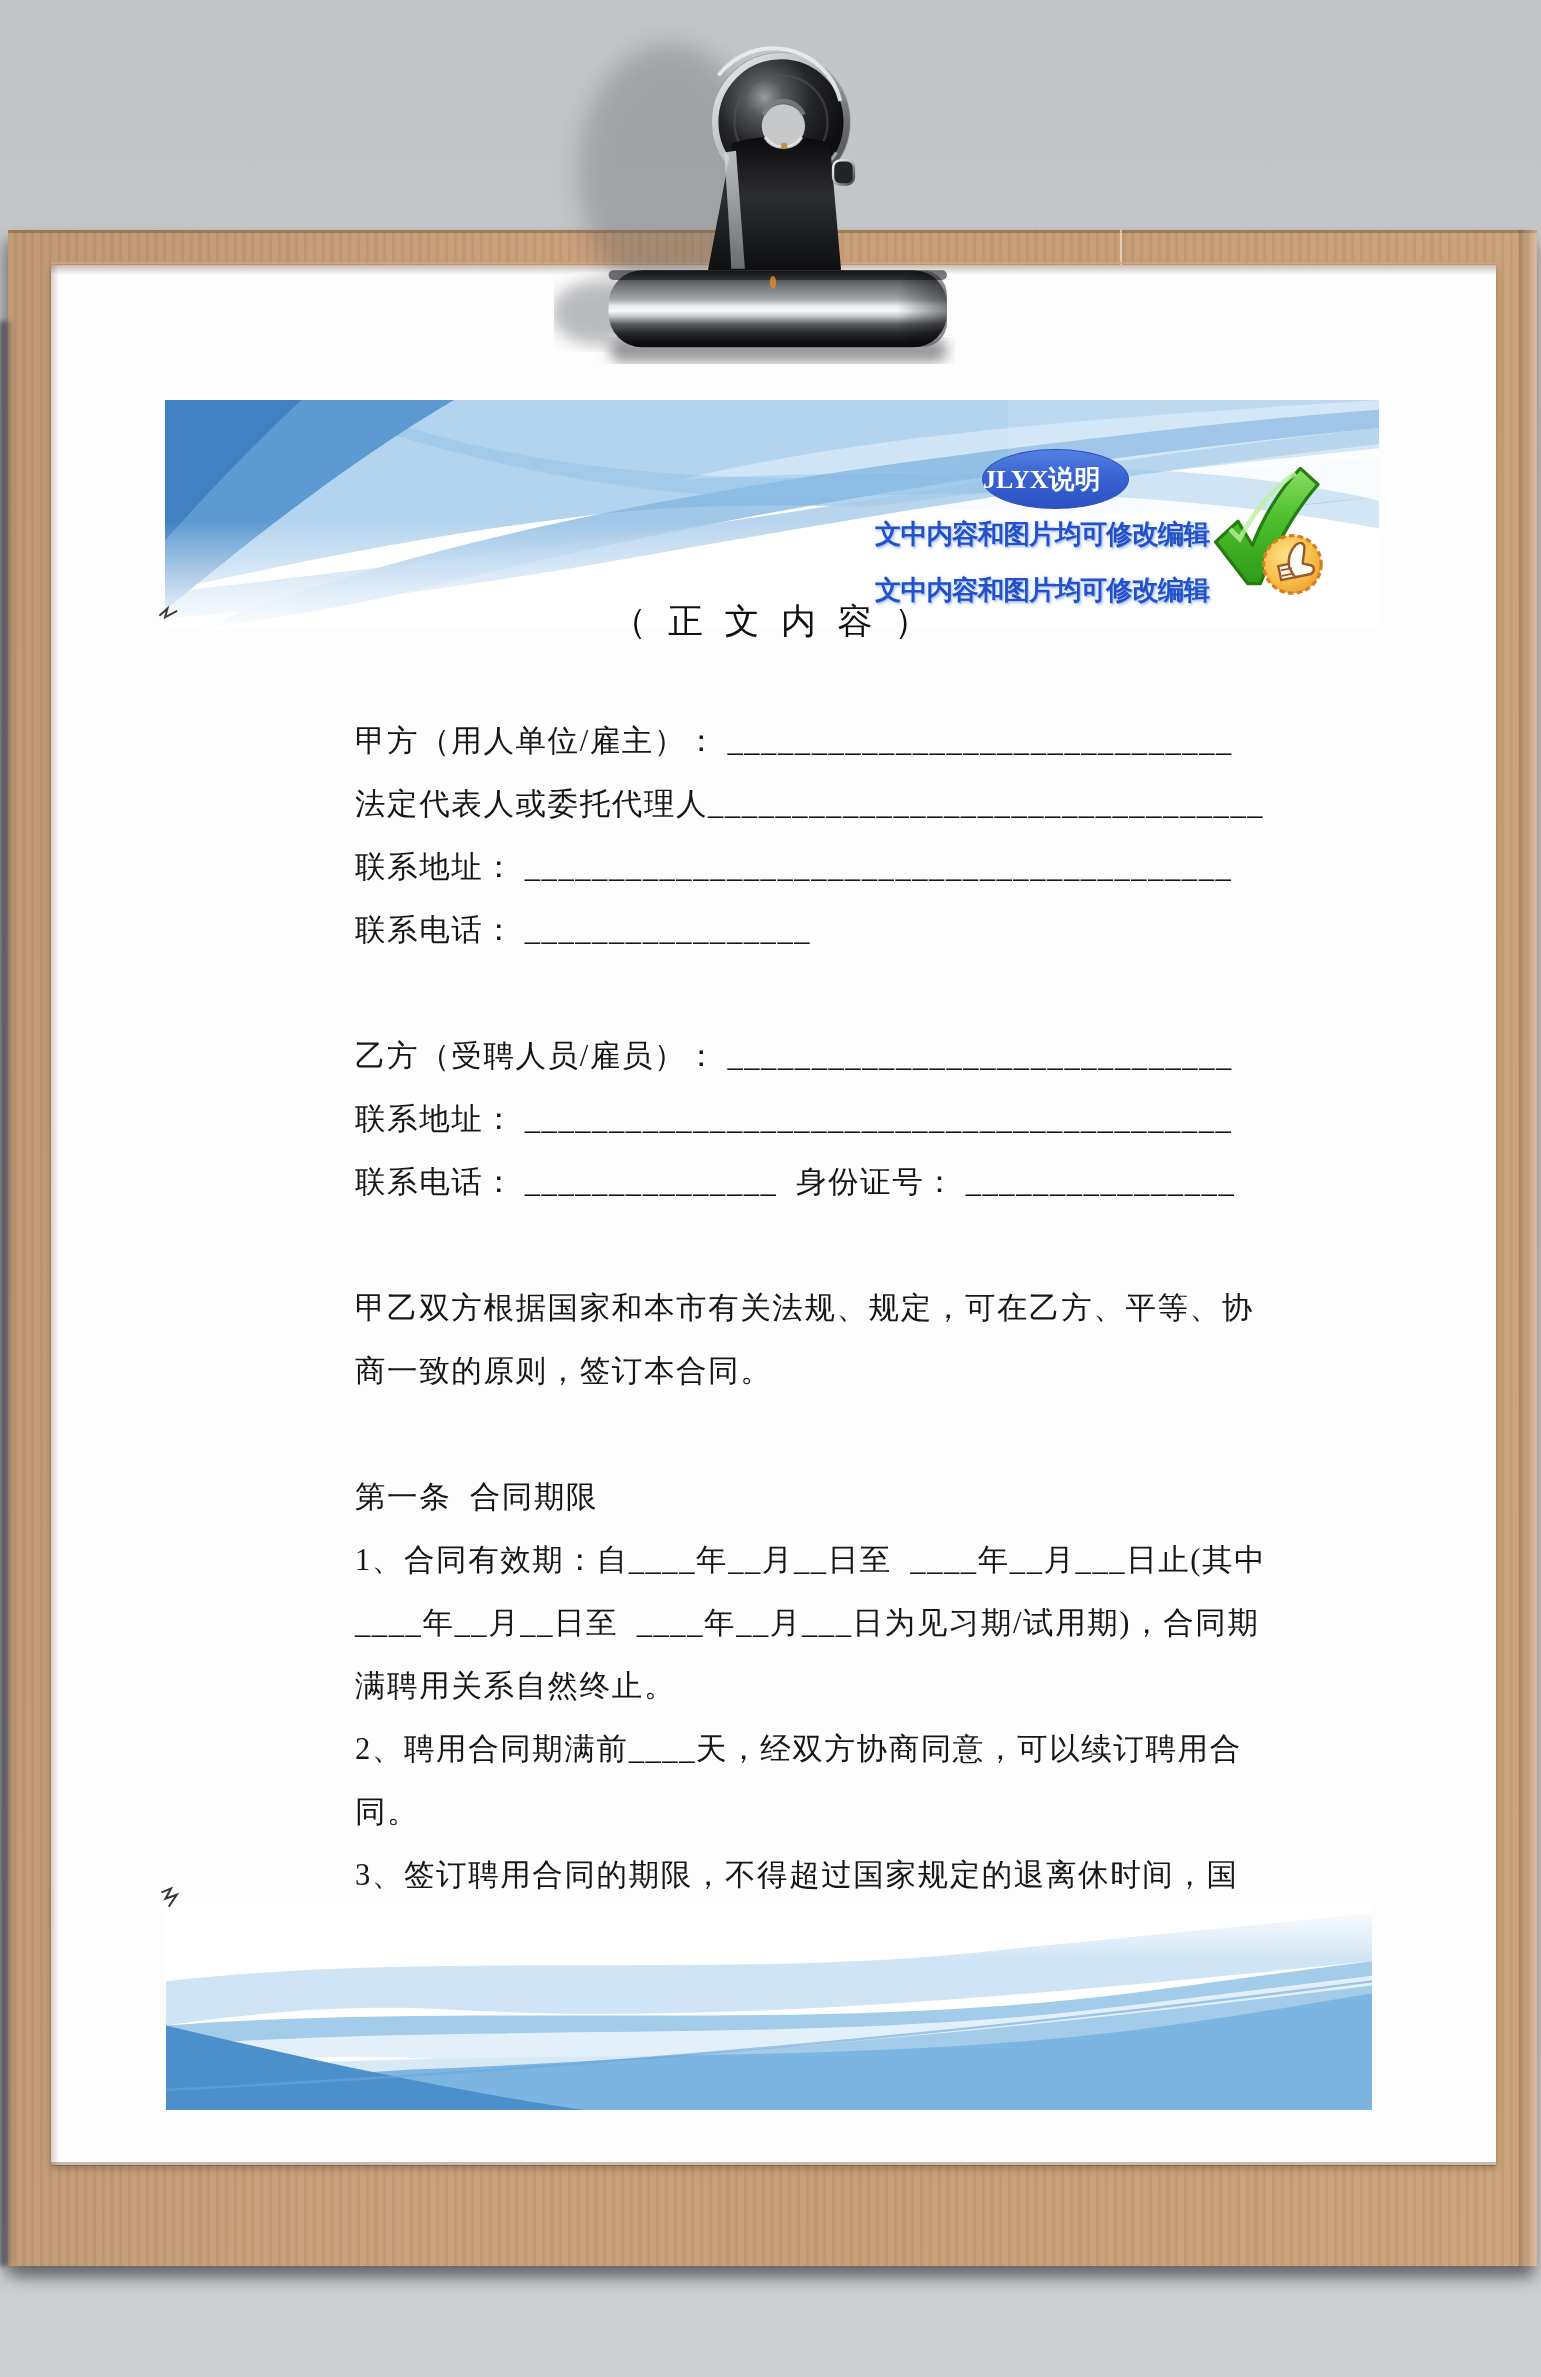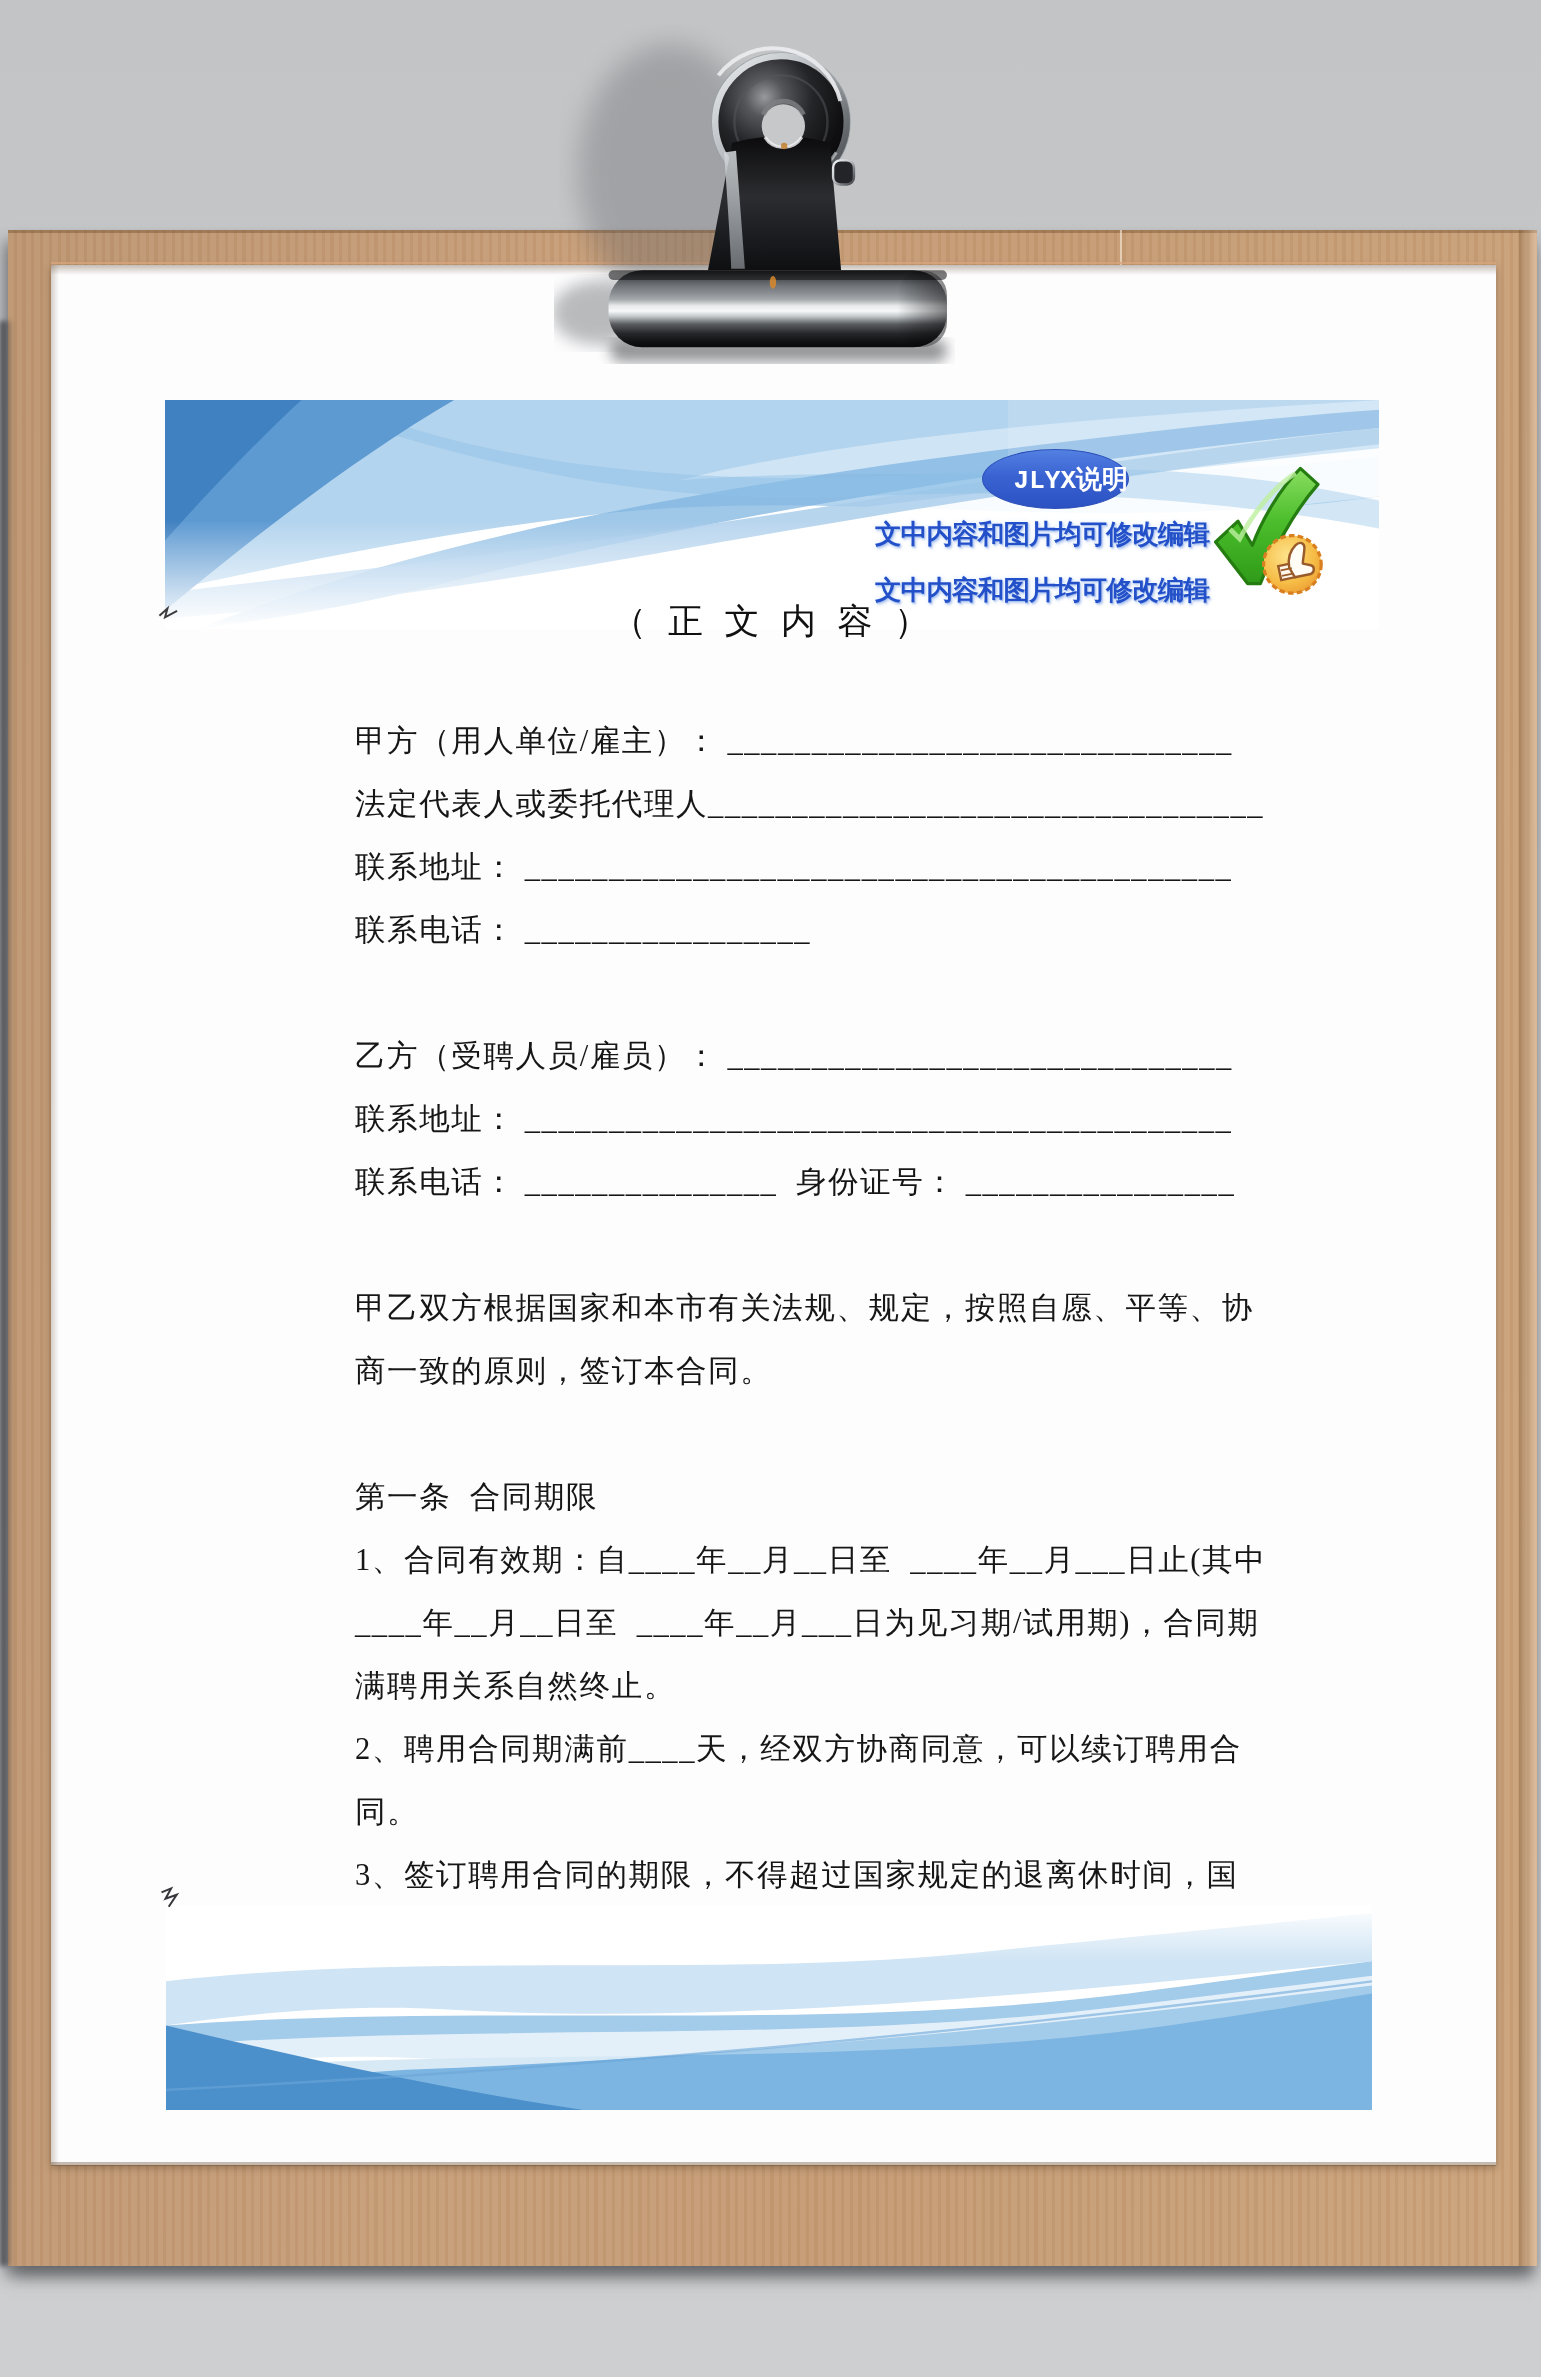--- a/index.html
+++ b/index.html
@@ -24,22 +24,22 @@
          box-shadow:0 3.2px 7.2px rgba(80,60,40,.4);}
   .paper-top-shadow{position:absolute;left:51px;top:265px;width:1445px;height:10.4px;
          background:linear-gradient(180deg,rgba(95,70,45,.35),rgba(95,70,45,0));}
   .paper-top-warmline{position:absolute;left:51px;top:262px;width:1445px;height:2.4px;background:rgba(216,165,125,.8);}
   .paper-left-shadow{position:absolute;left:51px;top:265px;width:8px;height:1900px;
          background:linear-gradient(90deg,rgba(95,70,45,.25),rgba(95,70,45,0));}
   .art{position:absolute;}
   
   .badge-oval{position:absolute;left:982px;top:449px;width:145px;height:58px;border-radius:50%;
       background:linear-gradient(180deg,#5380e2 0%,#3a63d2 45%,#2b51c2 100%);
-      border:1.6px solid #2c50b8;display:flex;align-items:center;justify-content:flex-end;
-      font-family:Liberation Mono, monospace;font-weight:bold;font-size:26px;color:#ffffff;}
+      border:1.6px solid #2c50b8;display:flex;align-items:center;justify-content:flex-start;
+      font-family:Liberation Serif, serif;font-weight:bold;font-size:26px;color:#ffffff;}
   .badge-line{position:absolute;left:875px;white-space:pre;
       font-family:"DejaVu Sans","Liberation Sans",sans-serif;font-weight:bold;font-size:26.5px;color:#2350c9;
       letter-spacing:-0.8px;
       text-shadow:0.8px 0.8px 0 #aac4f0,-0.8px -0.8px 0.8px #f0f6ff,0 0 4.8px rgba(220,235,255,.95),1.6px 1.6px 2.4px rgba(120,150,220,.55);}
   .badge-line1{top:516px;}
   .badge-line2{top:572px;}
   
   .doc-title{position:absolute;left:51px;top:597px;width:1445px;height:50px;line-height:50px;
       text-align:center;font-size:35px;letter-spacing:6.4px;color:#101010;white-space:pre;}
   .doc{position:absolute;left:323px;top:710px;width:899px;font-size:30.5px;line-height:63px;
@@ -142,21 +142,21 @@
   <div class="doc">
     <div class="doc-line">甲方（用人单位/雇主）： ______________________________</div>
     <div class="doc-line">法定代表人或委托代理人_________________________________</div>
     <div class="doc-line">联系地址： __________________________________________</div>
     <div class="doc-line">联系电话： _________________</div>
     <div class="doc-line"></div>
     <div class="doc-line">乙方（受聘人员/雇员）： ______________________________</div>
     <div class="doc-line">联系地址： __________________________________________</div>
     <div class="doc-line">联系电话： _______________  身份证号： ________________</div>
     <div class="doc-line"></div>
-    <div class="doc-line">甲乙双方根据国家和本市有关法规、规定，按照自愿、平等、协</div>
+    <div class="doc-line">甲乙双方根据国家和本市有关法规、规定，可在乙方、平等、协</div>
     <div class="doc-line">商一致的原则，签订本合同。</div>
     <div class="doc-line"></div>
     <div class="doc-line">第一条  合同期限</div>
     <div class="doc-line">1、合同有效期：自____年__月__日至  ____年__月___日止(其中</div>
     <div class="doc-line">____年__月__日至  ____年__月___日为见习期/试用期)，合同期</div>
     <div class="doc-line">满聘用关系自然终止。</div>
     <div class="doc-line">2、聘用合同期满前____天，经双方协商同意，可以续订聘用合</div>
     <div class="doc-line">同。</div>
     <div class="doc-line">3、签订聘用合同的期限，不得超过国家规定的退离休时间，国</div>
   </div>

